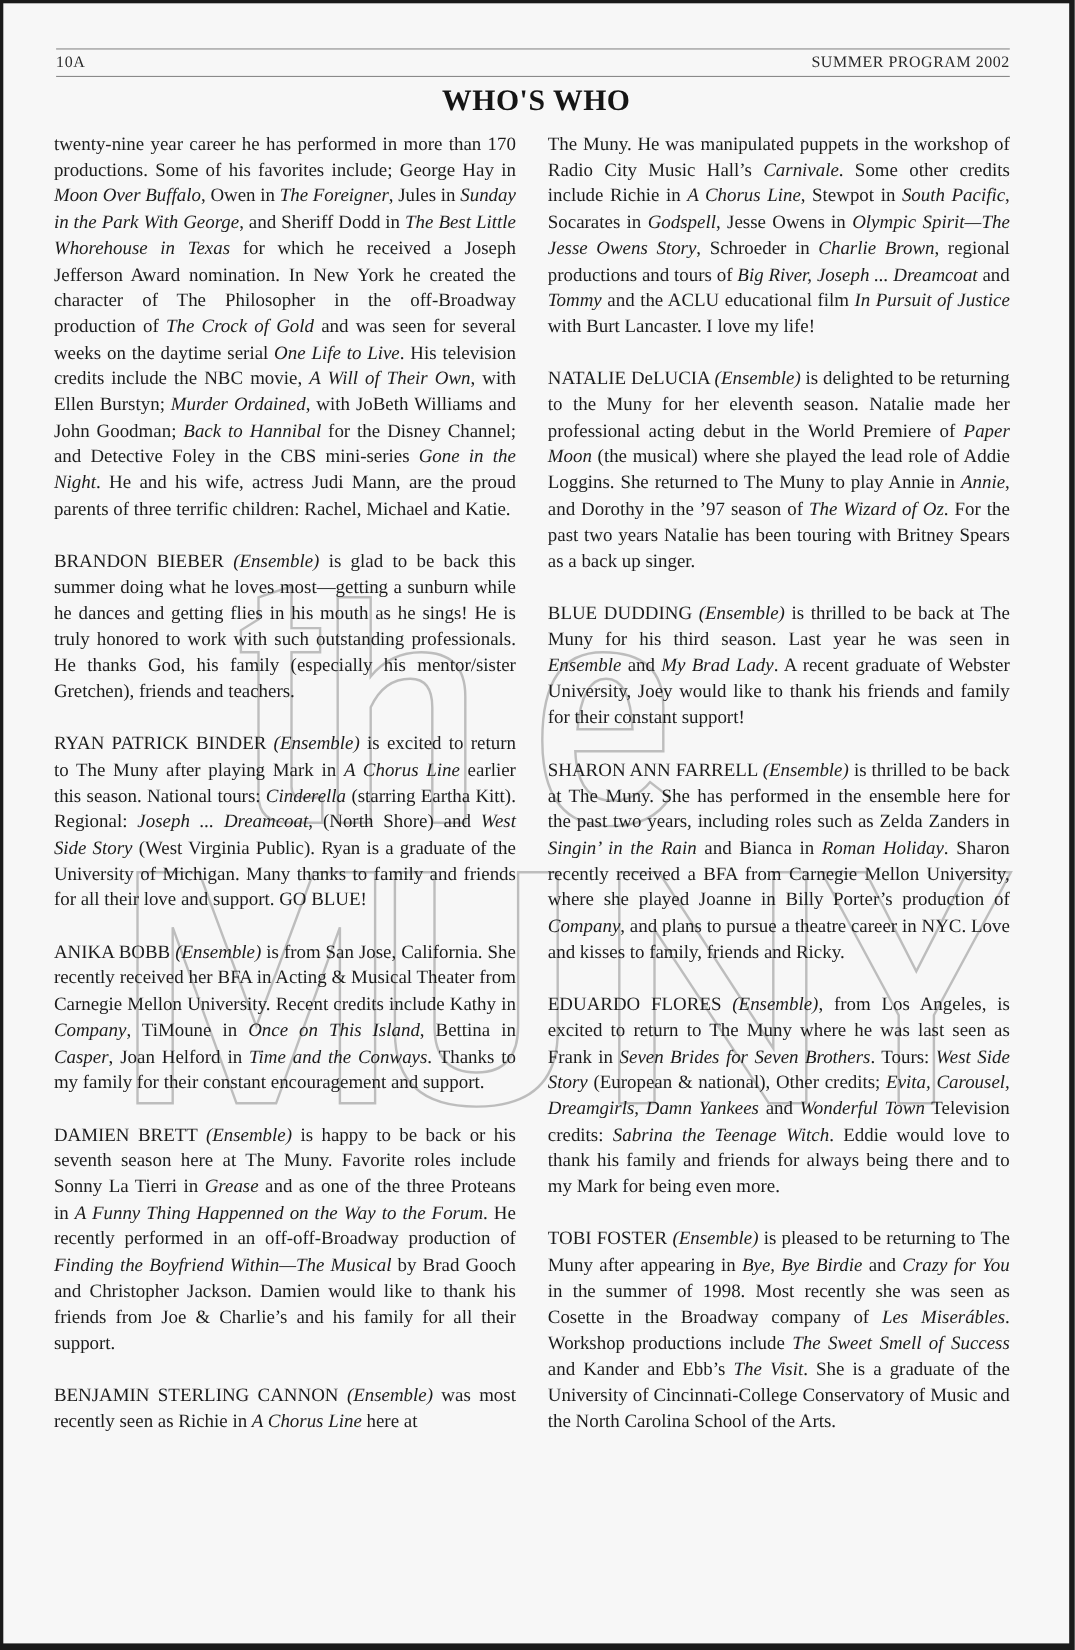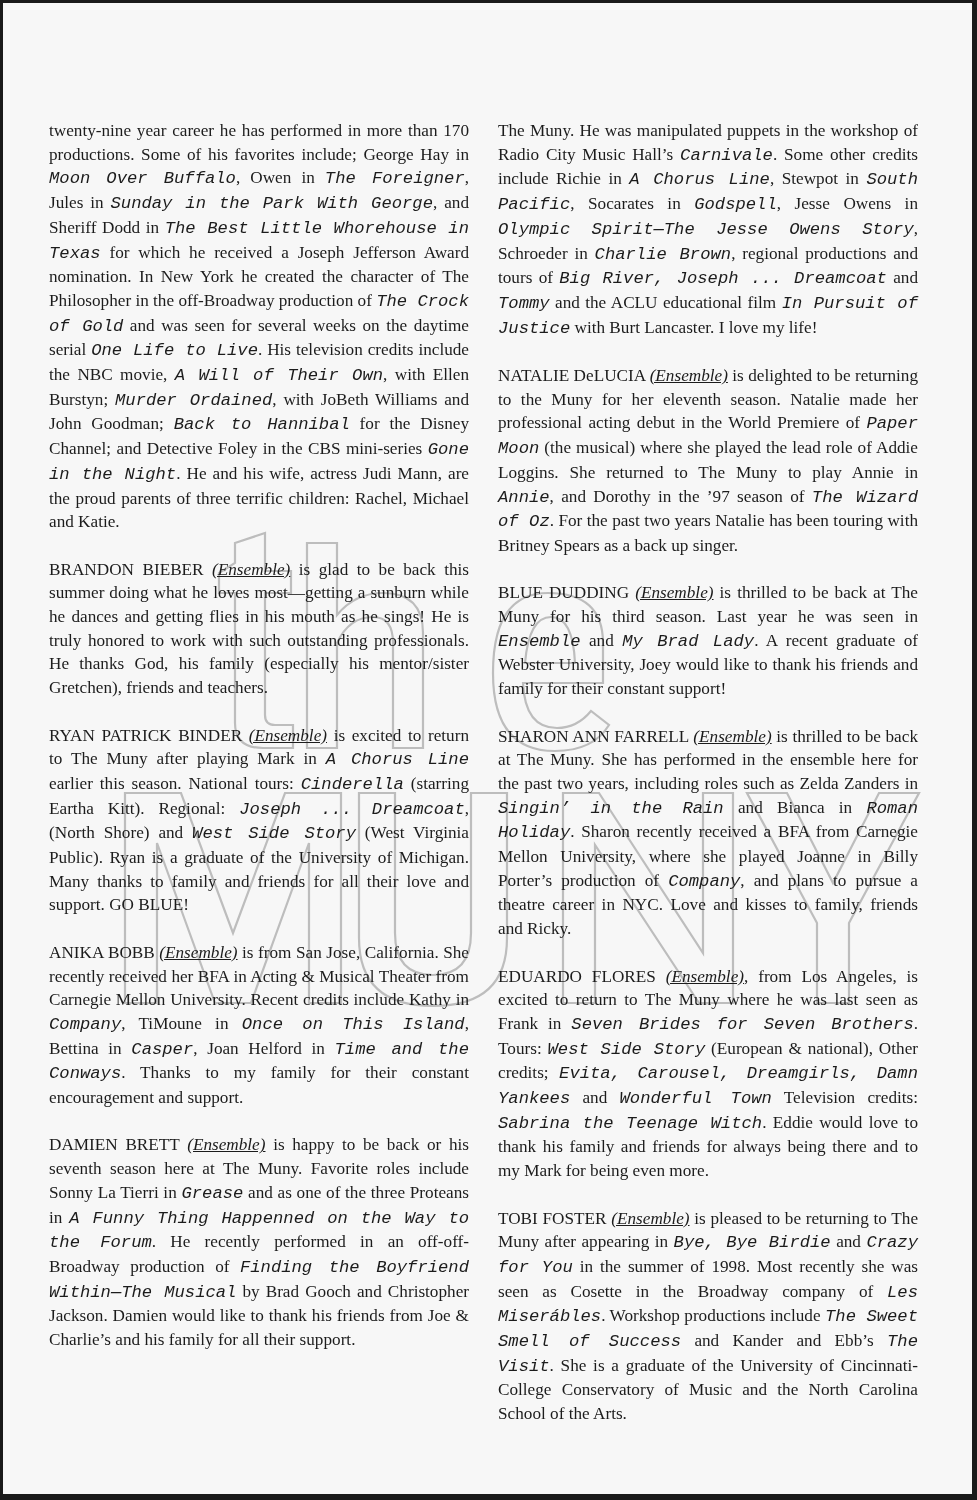--- a/index.html
+++ b/index.html
@@ -48,22 +48,22 @@
     width: 420px;
     font-size: 17.2px;
     line-height: 23.7px;
     text-align: justify;
     z-index: 1;
   }
   .col.left { left: 46px; }
   .col.right { left: 495px; }
   .bio { margin: 0 0 23.7px 0; }
   .bio .name { font-weight: normal; }
-  .bio .role { font-style: italic; text-decoration: underline; }
-  .bio i { font-style: italic; font-family: Liberation Mono, monospace; }
+  .bio .role { font-style: italic; }
+  .bio i { font-style: italic; }
 </style>
 </head>
 <body>
 
 <div class="page">
 
   <svg class="watermark" viewBox="0 0 969 1491" xmlns="http://www.w3.org/2000/svg">
     <g fill="none" stroke="#bdbdbd" stroke-width="2.2">
 
       <path d="M232 540 L232 560 L216 570 L216 590 L232 590 L232 720 Q232 745 260 745 L290 745 L290 722 L272 722 Q262 722 262 712 L262 590 L288 590 L288 568 L262 568 L262 530 Z"></path>
@@ -75,28 +75,34 @@
       <path d="M122 790 L178 790 L230 930 L282 790 L338 790 L338 1000 L306 1000 L306 840 L248 1000 L212 1000 L154 840 L154 1000 L122 1000 Z"></path>
 
       <path d="M356 790 L392 790 L392 930 Q392 972 430 972 Q468 972 468 930 L468 790 L504 790 L504 935 Q504 1003 430 1003 Q356 1003 356 935 Z"></path>
 
       <path d="M560 790 L596 790 L700 950 L700 790 L730 790 L730 1000 L696 1000 L592 842 L592 1000 L560 1000 Z"></path>
 
       <path d="M744 790 L784 790 L830 880 L876 790 L916 790 L846 920 L846 1000 L814 1000 L814 920 Z"></path>
     </g>
   </svg>
 
+  <div class="header-bar">
+    <span>10A</span>
+    <span>SUMMER PROGRAM 2002</span>
+  </div>
 
+  <div class="title">WHO'S WHO</div>
 
   <div class="col left" id="col-left">
       <p class="bio"><span>twenty-nine year career he has performed in more than 170 productions. Some of his favorites include; George Hay in </span><i>Moon Over Buffalo</i><span>, Owen in </span><i>The Foreigner</i><span>, Jules in </span><i>Sunday in the Park With George</i><span>, and Sheriff Dodd in </span><i>The Best Little Whorehouse in Texas</i><span> for which he received a Joseph Jefferson Award nomination. In New York he created the character of The Philosopher in the off-Broadway production of </span><i>The Crock of Gold</i><span> and was seen for several weeks on the daytime serial </span><i>One Life to Live</i><span>. His television credits include the NBC movie, </span><i>A Will of Their Own</i><span>, with Ellen Burstyn; </span><i>Murder Ordained</i><span>, with JoBeth Williams and John Goodman; </span><i>Back to Hannibal</i><span> for the Disney Channel; and Detective Foley in the CBS mini-series </span><i>Gone in the Night</i><span>. He and his wife, actress Judi Mann, are the proud parents of three terrific children: Rachel, Michael and Katie.</span></p>
       <p class="bio"><span class="name">BRANDON BIEBER</span> <span class="role">(Ensemble)</span><span> is glad to be back this summer doing what he loves most—getting a sunburn while he dances and getting flies in his mouth as he sings!  He is truly honored to work with such outstanding professionals. He thanks God, his family (especially his mentor/sister Gretchen), friends and teachers.</span></p>
       <p class="bio"><span class="name">RYAN PATRICK BINDER</span> <span class="role">(Ensemble)</span><span> is excited to return to The Muny after playing Mark in </span><i>A Chorus Line</i><span> earlier this season. National tours: </span><i>Cinderella</i><span> (starring Eartha Kitt). Regional: </span><i>Joseph ... Dreamcoat</i><span>, (North Shore) and </span><i>West Side Story</i><span> (West Virginia Public). Ryan is a graduate of the University of Michigan. Many thanks to family and friends for all their love and support. GO BLUE!</span></p>
       <p class="bio"><span class="name">ANIKA BOBB</span> <span class="role">(Ensemble)</span><span> is from San Jose, California. She recently received her BFA in Acting &amp; Musical Theater from Carnegie Mellon University.  Recent credits include Kathy in </span><i>Company</i><span>,  TiMoune in </span><i>Once on This Island</i><span>, Bettina in </span><i>Casper</i><span>, Joan Helford in </span><i>Time and the Conways</i><span>. Thanks to my family for their constant encouragement and support.</span></p>
       <p class="bio"><span class="name">DAMIEN BRETT</span> <span class="role">(Ensemble)</span><span> is happy to be back or his seventh season here at The Muny. Favorite roles include Sonny La Tierri in </span><i>Grease</i><span> and as one of the three Proteans in </span><i>A Funny Thing Happenned on the Way to the Forum</i><span>.  He recently performed in an off-off-Broadway production of </span><i>Finding the Boyfriend Within—The Musical</i><span> by Brad Gooch and Christopher Jackson. Damien would like to thank his friends from Joe &amp; Charlie’s and his family for all their support.</span></p>
+      <p class="bio"><span class="name">BENJAMIN STERLING CANNON</span> <span class="role">(Ensemble)</span><span> was most recently seen as Richie in </span><i>A Chorus Line</i><span> here at</span></p>
     </div>
   <div class="col right" id="col-right">
       <p class="bio"><span>The Muny. He was manipulated puppets in the workshop of Radio City Music Hall’s </span><i>Carnivale</i><span>.  Some other credits include Richie in </span><i>A Chorus Line</i><span>, Stewpot in </span><i>South Pacific</i><span>, Socarates in </span><i>Godspell</i><span>, Jesse Owens in </span><i>Olympic Spirit—The Jesse Owens Story</i><span>, Schroeder in </span><i>Charlie Brown</i><span>, regional productions and tours of </span><i>Big River, Joseph ... Dreamcoat</i><span> and </span><i>Tommy</i><span> and the ACLU educational film </span><i>In Pursuit of Justice</i><span> with Burt Lancaster. I love my life!</span></p>
       <p class="bio"><span class="name">NATALIE DeLUCIA</span> <span class="role">(Ensemble)</span><span> is delighted to be returning to the Muny for her eleventh season. Natalie made her professional acting debut in the World Premiere of </span><i>Paper Moon</i><span> (the musical) where she played the lead role of Addie Loggins. She returned to The Muny to play Annie in </span><i>Annie</i><span>, and Dorothy in the ’97 season of </span><i>The Wizard of Oz</i><span>. For the past two years Natalie has been touring with Britney Spears as a back up singer.</span></p>
       <p class="bio"><span class="name">BLUE DUDDING</span> <span class="role">(Ensemble)</span><span> is thrilled to be back at The Muny for his third season. Last year he was seen in </span><i>Ensemble</i><span> and </span><i>My Brad Lady</i><span>. A recent graduate of Webster University, Joey would like to thank his friends and family for their constant support!</span></p>
       <p class="bio"><span class="name">SHARON ANN FARRELL</span> <span class="role"> (Ensemble)</span><span> is thrilled to be back at The Muny. She has performed in the ensemble here for the past two years, including roles such as Zelda Zanders in </span><i>Singin’ in the Rain</i><span> and Bianca in </span><i>Roman Holiday</i><span>. Sharon recently received a BFA from Carnegie Mellon University, where she played Joanne in Billy Porter’s production of </span><i>Company</i><span>, and plans to pursue a theatre career in NYC. Love and kisses to family, friends and Ricky.</span></p>
       <p class="bio"><span class="name">EDUARDO FLORES</span> <span class="role">(Ensemble)</span><span>, from Los Angeles, is excited to return to The Muny where he was last seen as Frank in </span><i>Seven Brides for Seven Brothers</i><span>. Tours: </span><i>West Side Story</i><span> (European &amp; national), Other credits; </span><i>Evita, Carousel, Dreamgirls, Damn Yankees</i><span> and </span><i>Wonderful Town</i><span> Television credits: </span><i>Sabrina the Teenage Witch</i><span>. Eddie would love to thank his family and friends for always being there and to my Mark for being even more.</span></p>
       <p class="bio"><span class="name">TOBI FOSTER</span> <span class="role">(Ensemble)</span><span> is pleased to be returning to The Muny after appearing in </span><i>Bye, Bye Birdie</i><span> and </span><i>Crazy for You</i><span> in the summer of 1998. Most recently she was seen as Cosette in the Broadway company of </span><i>Les Miserábles</i><span>. Workshop productions include </span><i>The Sweet Smell of Success</i><span> and Kander and Ebb’s </span><i>The Visit</i><span>. She is a graduate of the University of Cincinnati-College Conservatory of Music and the North Carolina School of the Arts.</span></p>
     </div>
 </div>

